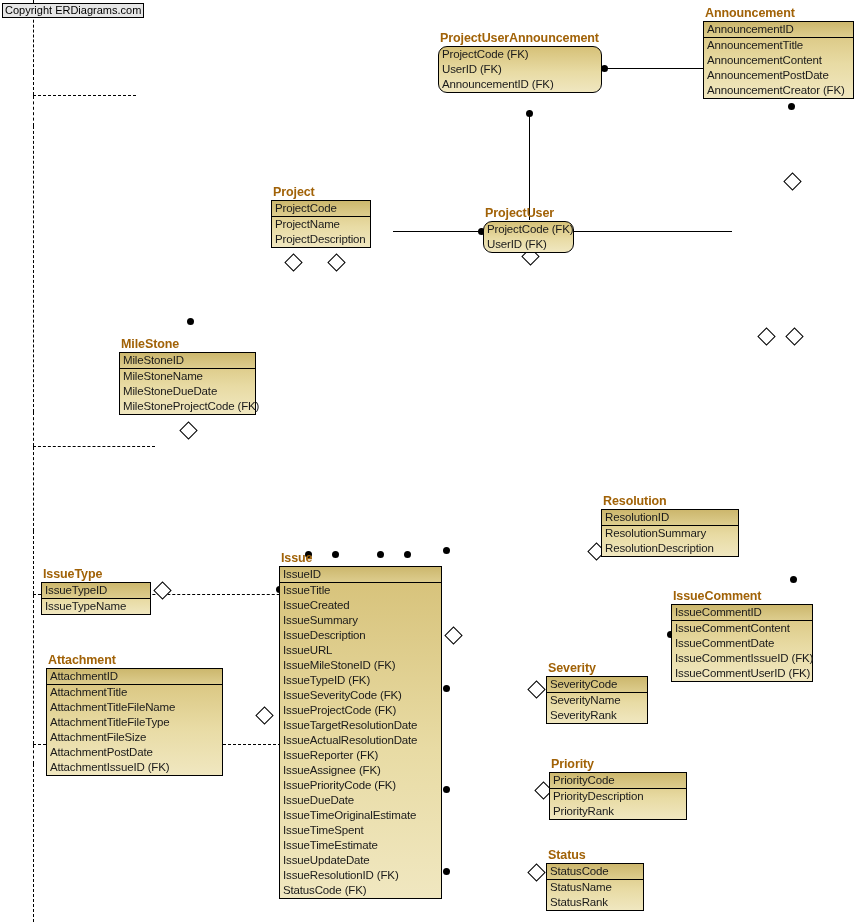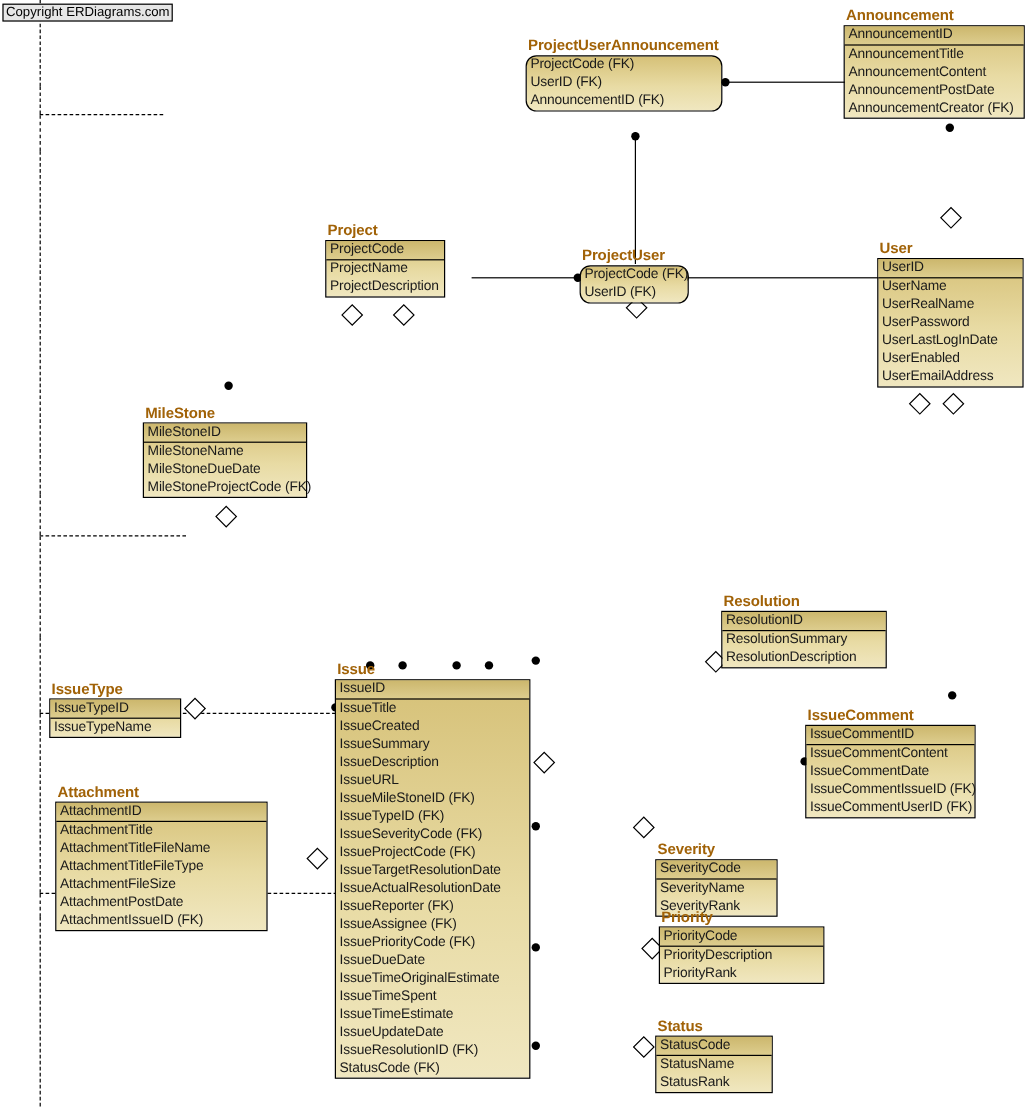--- a/index.html
+++ b/index.html
@@ -223,36 +223,20 @@
   <div class="entity" style="left:483px;top:221px;width:91px;">
     <div class="ttl">ProjectUser</div>
     <div class="box weak">
       <div class="body">
           <div class="attr">ProjectCode (FK)</div>
           <div class="attr">UserID (FK)</div>
         </div>
     </div>
   </div>
 
-  <div class="entity" style="left:731px;top:215px;width:122px;">
-    <div class="ttl">User</div>
-    <div class="box">
-      <div class="pk">
-          <div class="attr">UserID</div>
-        </div>
-      <div class="body">
-          <div class="attr">UserName</div>
-          <div class="attr">UserRealName</div>
-          <div class="attr">UserPassword</div>
-          <div class="attr">UserLastLogInDate</div>
-          <div class="attr">UserEnabled</div>
-          <div class="attr">UserEmailAddress</div>
-        </div>
-    </div>
-  </div>
 
   <div class="entity" style="left:119px;top:352px;width:137px;">
     <div class="ttl">MileStone</div>
     <div class="box">
       <div class="pk">
           <div class="attr">MileStoneID</div>
         </div>
       <div class="body">
           <div class="attr">MileStoneName</div>
           <div class="attr">MileStoneDueDate</div>
@@ -343,21 +327,21 @@
           <div class="attr">AttachmentTitle</div>
           <div class="attr">AttachmentTitleFileName</div>
           <div class="attr">AttachmentTitleFileType</div>
           <div class="attr">AttachmentFileSize</div>
           <div class="attr">AttachmentPostDate</div>
           <div class="attr">AttachmentIssueID (FK)</div>
         </div>
     </div>
   </div>
 
-  <div class="entity" style="left:546px;top:716px;width:102px;border-radius:10px;">
+  <div class="entity" style="left:546px;top:676px;width:102px;border-radius:10px;">
     <div class="ttl">Severity</div>
     <div class="box">
       <div class="pk">
           <div class="attr">SeverityCode</div>
         </div>
       <div class="body">
           <div class="attr">SeverityName</div>
           <div class="attr">SeverityRank</div>
         </div>
     </div>

